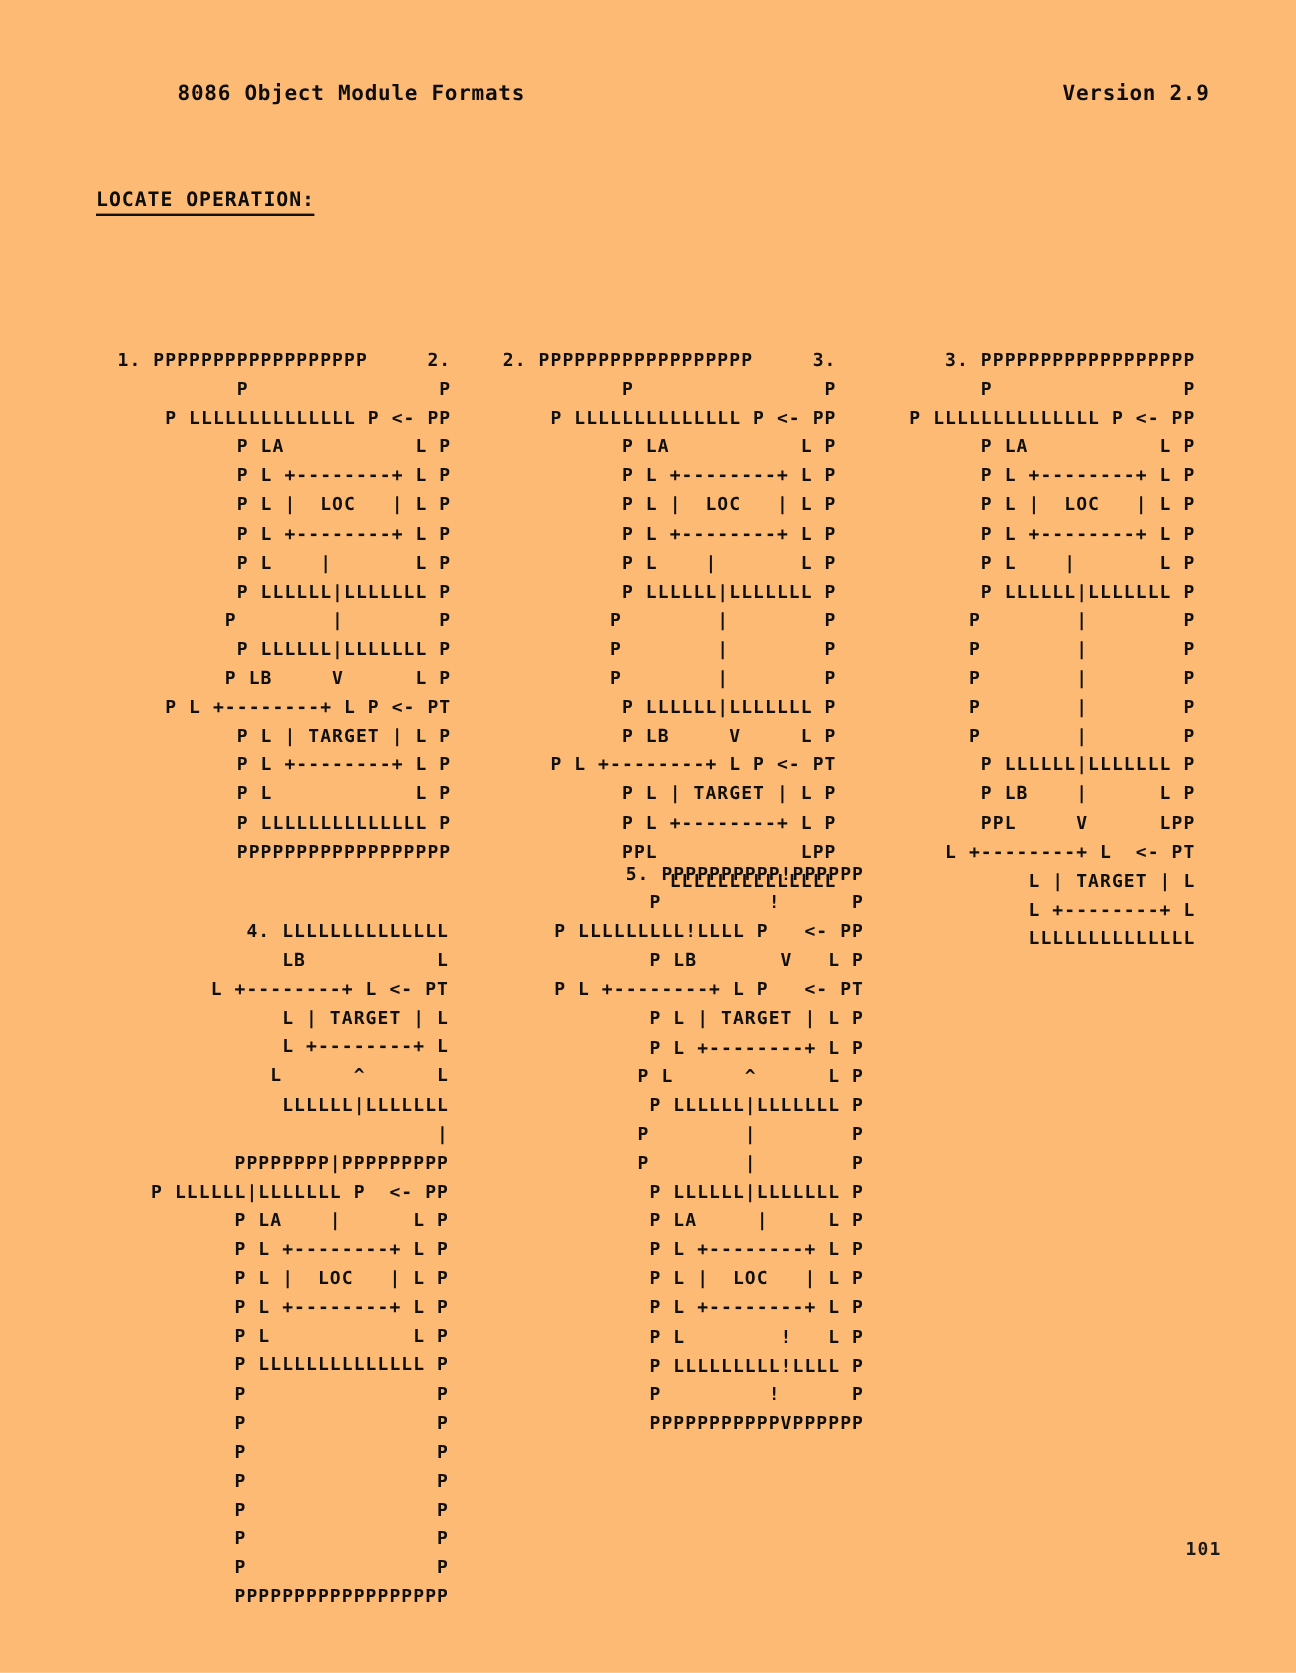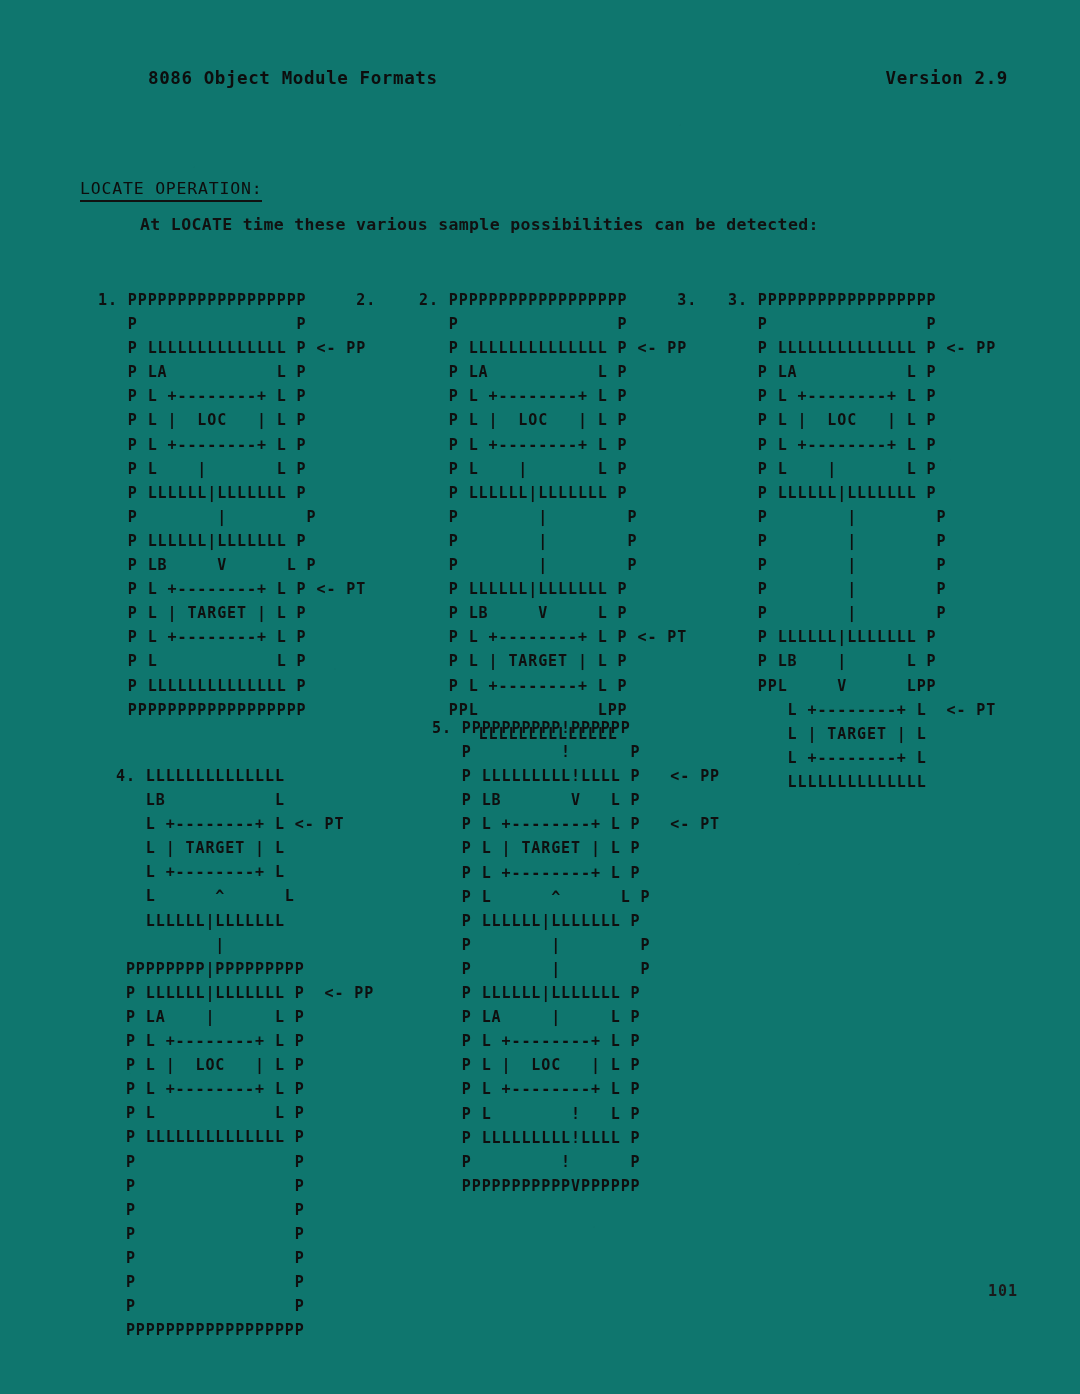--- a/index.html
+++ b/index.html
@@ -12,21 +12,22 @@
     height: 1394px;
     position: relative;
     overflow: hidden;
     font-family: "Liberation Mono", "DejaVu Sans Mono", monospace;
     color: #111111;
   }
 
   .page {
     position: absolute;
     inset: 0;
-    background: #0f766e;
+    background: #fdba74;
+    text-align: right;
   }
 
   
   .page::before {
     content: "";
     position: absolute;
     inset: 0;
     pointer-events: none;
     background:
       radial-gradient(circle at 18% 12%, rgba(0,0,0,0.020) 0 1px, transparent 1px),
@@ -58,25 +59,25 @@
     color: #0d0d0d;
     white-space: pre;
   }
   .runhead-version {
     margin-right: 12px;
   }
 
   
   .section-heading {
     position: absolute;
-    top: 180px;
+    top: 158px;
     left: 80px;
     font-family: "DejaVu Sans Mono", monospace;
     font-size: 16.5px;
-    font-weight: normal;
+    font-weight: bold;
     letter-spacing: 0.8px;
     color: #0d0d0d;
     white-space: pre;
     border-bottom: 2.5px solid #111;
     padding-bottom: 1px;
     line-height: 1.15;
   }
 
   .intro-line {
     position: absolute;
@@ -127,21 +128,20 @@
 
 <div class="page">
 
   <div class="runhead">
     <span class="runhead-title">8086 Object Module Formats</span>
     <span class="runhead-version">Version 2.9</span>
   </div>
 
   <div class="section-heading">LOCATE OPERATION:</div>
 
-  <div class="intro-line">At LOCATE time these various sample possibilities can be detected:</div>
 
   <pre class="art" id="fig1">1. PPPPPPPPPPPPPPPPPP     2.
    P                P
    P LLLLLLLLLLLLLL P &lt;- PP
    P LA           L P
    P L +--------+ L P
    P L |  LOC   | L P
    P L +--------+ L P
    P L    |       L P
    P LLLLLL|LLLLLLL P

